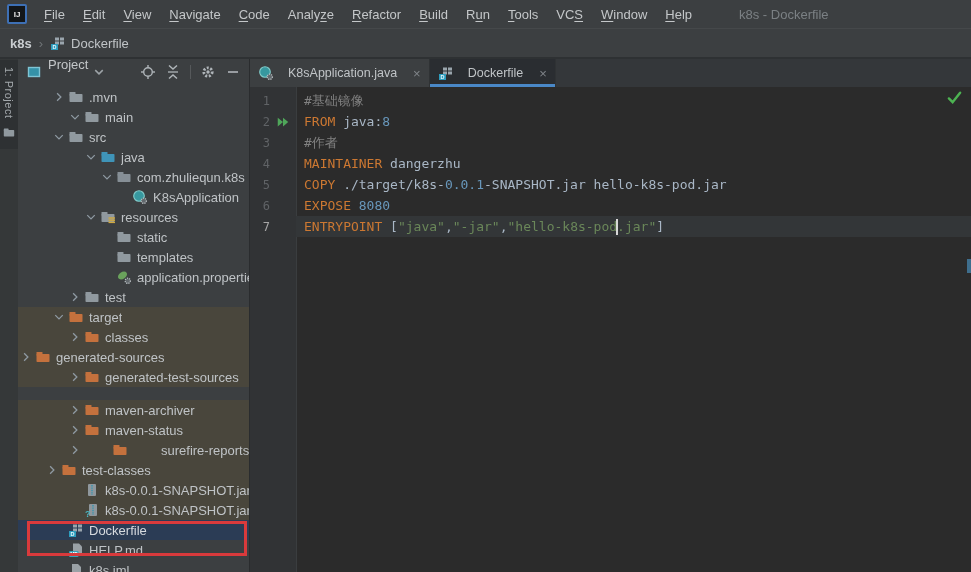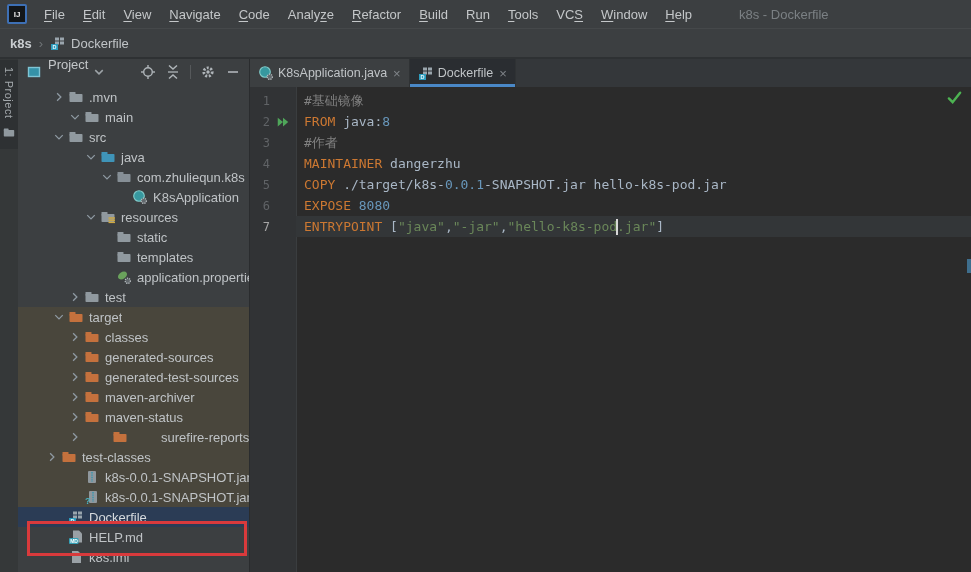--- a/index.html
+++ b/index.html
@@ -46,21 +46,21 @@
   .tree-row{height:20px;display:flex;align-items:center;white-space:nowrap;color:#bfc3c6;cursor:default;}
   .tree-row.excluded{background:#49463c;}
   .tree-row.selected{background:#2b3c55;color:#d6dade;}
   .chev{width:16px;height:16px;flex-shrink:0;display:flex;align-items:center;justify-content:center;}
   .ticon{width:16px;height:16px;flex-shrink:0;margin:0 5px 0 1px;display:flex;align-items:center;justify-content:center;}
   .tree-label{overflow:hidden;}
 
   
   .editor{flex:1;min-width:0;display:flex;flex-direction:column;background:#2b2b2b;}
   .tabbar{height:28px;flex-shrink:0;background:#34373a;display:flex;}
-  .tab{display:flex;align-items:center;gap:4px;padding:0 8px;font-size:12.5px;color:#c0c4c7;
+  .tab{display:flex;align-items:center;gap:14px;padding:0 8px;font-size:12.5px;color:#c0c4c7;
        background:#3c3f41;border-right:1px solid #2f3234;cursor:default;}
   .tab.active{background:#2a2d31;box-shadow:inset 0 -3px 0 #4a88c7;}
   .tab-close{color:#80858a;font-size:13px;margin-left:2px;line-height:1;}
 
   .editor-body{position:relative;flex:1;font-family:"DejaVu Sans Mono",monospace;font-size:13px;}
   .gutter-bg{position:absolute;left:0;top:0;bottom:0;width:46px;background:#313335;border-right:1px solid #3a3d3f;}
   .code-lines{position:relative;padding-top:3px;}
   .line-row{display:flex;height:21px;align-items:center;}
   .ln{width:20px;text-align:right;color:#606366;font-size:12px;flex-shrink:0;}
   .ln.current{color:#a6a6a6;}
@@ -346,49 +346,49 @@
               </svg>
             </span>
             <span class="ticon">
               <svg width="16" height="16" viewBox="0 0 16 16">
                 <rect x="1.5" y="3" width="6" height="3.5" rx="0.6" fill="#c4713d"></rect>
                 <rect x="1.5" y="5" width="13" height="8" rx="0.8" fill="#c4713d"></rect>
               </svg>
             </span>
             <span class="tree-label">classes</span>
           </div>
+          <div class="tree-row excluded" style="">
+            <span class="chev">
+              <svg width="12" height="12" viewBox="0 0 16 16">
+                <polyline points="5.5,3 10.5,8 5.5,13" fill="none" stroke="#8f9aa3" stroke-width="1.7"></polyline>
+              </svg>
+            </span>
+            <span class="ticon">
+              <svg width="16" height="16" viewBox="0 0 16 16">
+                <rect x="1.5" y="3" width="6" height="3.5" rx="0.6" fill="#c4713d"></rect>
+                <rect x="1.5" y="5" width="13" height="8" rx="0.8" fill="#c4713d"></rect>
+              </svg>
+            </span>
+            <span class="tree-label">generated-sources</span>
+          </div>
           <div class="tree-row excluded" style="padding-left: 49px;">
             <span class="chev">
               <svg width="12" height="12" viewBox="0 0 16 16">
                 <polyline points="5.5,3 10.5,8 5.5,13" fill="none" stroke="#8f9aa3" stroke-width="1.7"></polyline>
               </svg>
             </span>
             <span class="ticon">
               <svg width="16" height="16" viewBox="0 0 16 16">
                 <rect x="1.5" y="3" width="6" height="3.5" rx="0.6" fill="#c4713d"></rect>
                 <rect x="1.5" y="5" width="13" height="8" rx="0.8" fill="#c4713d"></rect>
               </svg>
             </span>
-            <span class="tree-label">generated-sources</span>
-          </div>
-          <div class="tree-row excluded" style="padding-left: 49px;">
-            <span class="chev">
-              <svg width="12" height="12" viewBox="0 0 16 16">
-                <polyline points="5.5,3 10.5,8 5.5,13" fill="none" stroke="#8f9aa3" stroke-width="1.7"></polyline>
-              </svg>
-            </span>
-            <span class="ticon">
-              <svg width="16" height="16" viewBox="0 0 16 16">
-                <rect x="1.5" y="3" width="6" height="3.5" rx="0.6" fill="#c4713d"></rect>
-                <rect x="1.5" y="5" width="13" height="8" rx="0.8" fill="#c4713d"></rect>
-              </svg>
-            </span>
             <span class="tree-label">generated-test-sources</span>
           </div>
-          <div class="tree-row excluded" style="padding-left: 49px;">
+          <div class="tree-row excluded" style="padding-left: 49px; margin-top: 13px;">
             <span class="chev">
               <svg width="12" height="12" viewBox="0 0 16 16">
                 <polyline points="5.5,3 10.5,8 5.5,13" fill="none" stroke="#8f9aa3" stroke-width="1.7"></polyline>
               </svg>
             </span>
             <span class="ticon">
               <svg width="16" height="16" viewBox="0 0 16 16">
                 <rect x="1.5" y="3" width="6" height="3.5" rx="0.6" fill="#c4713d"></rect>
                 <rect x="1.5" y="5" width="13" height="8" rx="0.8" fill="#c4713d"></rect>
               </svg>

